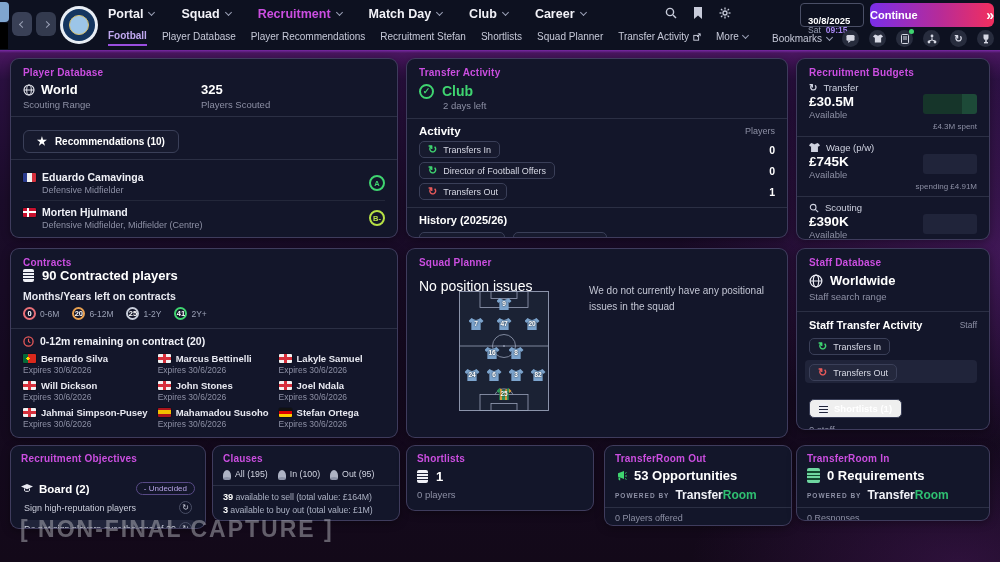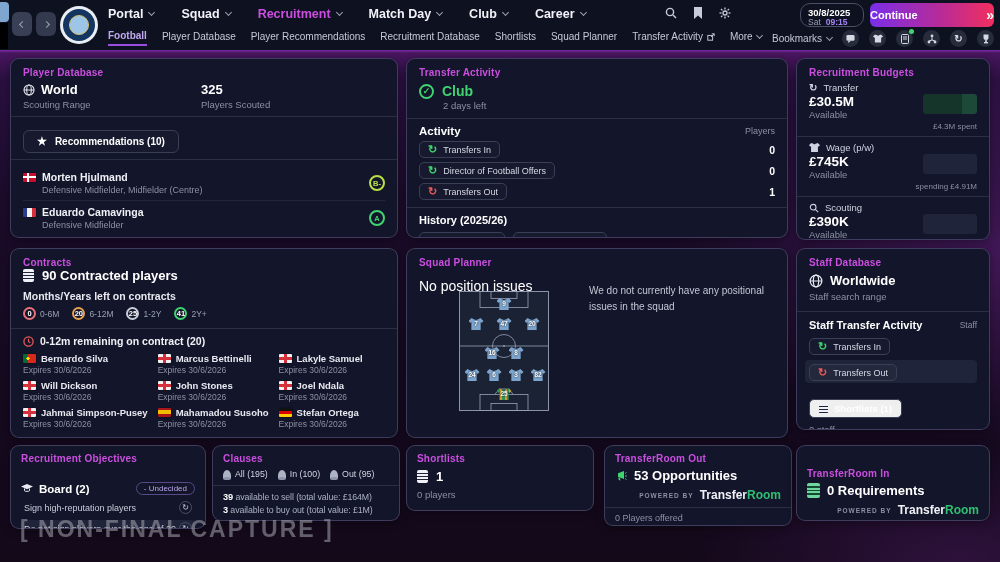--- a/index.html
+++ b/index.html
@@ -20,21 +20,21 @@
   .badge .ring{width:32px;height:32px;border-radius:50%;background:#14355f;display:flex;align-items:center;justify-content:center}
   .badge .core{width:20px;height:20px;border-radius:50%;background:#9cc5e8;border:1px solid #d8c06a}
   .mainnav{position:absolute;left:108px;top:0;height:28px;display:flex;align-items:center;gap:27px}
   .mitem{display:flex;align-items:center;gap:6px;font-weight:bold;font-size:12.5px;color:#f2f2f8;cursor:pointer;white-space:nowrap}
   .mitem.active{color:#cb4ee0}
   .subnav{position:absolute;left:108px;top:28px;height:20px;display:flex;align-items:center;gap:15px;font-size:10px;color:#c6c9d8}
   .sitem{cursor:pointer;display:flex;align-items:center;gap:4px;white-space:nowrap;padding-bottom:3px}
   .sitem.active{color:#c0a8ef;border-bottom:2px solid #9a4ee0;font-weight:bold}
   .top-icons{position:absolute;right:268px;top:6px;display:flex;gap:13px;align-items:center}
   .tico{width:14px;height:14px;display:flex;align-items:center;justify-content:center;cursor:pointer}
-  .datebox{position:absolute;right:136px;top:3px;width:64px;height:24px;border:1px solid #4a4f66;border-radius:10px;padding:3px 7px;cursor:pointer}
+  .datebox{position:absolute;right:136px;top:3px;width:64px;height:24px;border:1px solid #4a4f66;border-radius:4px;padding:11px 7px;cursor:pointer}
   .datebox .d1{font-size:9.5px;font-weight:bold;color:#fff;line-height:11px}
   .datebox .d2{font-size:8.5px;line-height:9px;display:flex;gap:5px}
   .datebox .day{color:#9aa0b5}.datebox .time{color:#a886f2;font-weight:bold}
   .continue{position:absolute;right:6px;top:3px;width:124px;height:24px;border:none;border-radius:6px;background:linear-gradient(90deg,#7a2ee8 0%,#b52b9a 55%,#f22f5e 100%);display:flex;align-items:center;padding:0 0;cursor:pointer}
   .continue .lbl{font-size:11px;font-weight:bold;color:#fff}
   .continue .chevs{margin-left:auto;color:#fff;font-weight:bold;font-size:14px;line-height:1}
   .bm-row{position:absolute;right:6px;top:30px;display:flex;align-items:center;gap:10px}
   .bm-label{font-size:10px;color:#c6c9d8;display:flex;align-items:center;gap:5px;cursor:pointer}
   .cico{width:17px;height:17px;border-radius:50%;background:#272c3d;display:flex;align-items:center;justify-content:center;cursor:pointer;position:relative}
   .cico svg{display:block}
@@ -159,23 +159,23 @@
   .coin::after{content:"";position:absolute;left:0;bottom:-2px;width:8px;height:3px;border-radius:50%;background:#8d93a8}
   .cl-line{font-size:8.8px;color:#aab0c2;margin-top:3px;white-space:nowrap;letter-spacing:-.1px}
   .cl-line b{color:#fff;font-size:9.2px}
   .p-clauses .hr{margin:6px -10px}
 
   
   .p-shortlists{left:406px;top:395px;width:188px;height:66px;padding:7px 10px}
 
   
   .p-trout{left:604px;top:395px;width:188px;height:81px;padding:7px 10px}
-  .p-trin{left:796px;top:395px;width:194px;height:76px;padding:22px 10px}
+  .p-trin{left:796px;top:395px;width:194px;height:76px;padding:7px 10px}
   .tr-head{display:flex;align-items:center;gap:7px;margin-top:4px}
-  .powered{display:flex;align-items:center;justify-content:flex-end;gap:6px;margin-top:5px}
+  .powered{display:flex;align-items:center;justify-content:flex-start;gap:6px;margin-top:5px}
   .powered .pb{font-size:6.5px;font-weight:bold;letter-spacing:1px;color:#8d90a5}
   .powered .brand{font-size:12px;font-weight:bold;color:#f0f1f7}
   .powered .brand i{font-style:normal;color:#2fbf71}
   .tr-foot{font-size:9px;color:#8d90a5;margin-top:4px}
   .p-trout .hr,.p-trin .hr{margin:5px -10px}
   .gdoc{width:13px;height:15px;background:#6fd6a0;border-radius:2px;background-image:linear-gradient(180deg,transparent 3.5px,#134a30 3.5px 4.8px,transparent 4.8px 7px,#134a30 7px 8.3px,transparent 8.3px 10.5px,#134a30 10.5px 11.8px,transparent 11.8px);flex:none}
 
   .watermark{position:absolute;left:20px;top:466px;font-size:23px;font-weight:bold;letter-spacing:2px;color:rgba(165,165,175,.55);z-index:9;white-space:nowrap}
   svg{overflow:visible}
 </style>
@@ -272,21 +272,21 @@
       <div class="sitem active">
           <span>Football</span>
         </div>
       <div class="sitem">
           <span>Player Database</span>
         </div>
       <div class="sitem">
           <span>Player Recommendations</span>
         </div>
       <div class="sitem">
-          <span>Recruitment Database</span>
+          <span>Recruitment Stefan</span>
         </div>
       <div class="sitem">
           <span>Shortlists</span>
         </div>
       <div class="sitem">
           <span>Squad Planner</span>
         </div>
       <div class="sitem">
           <span>Transfer Activity</span>
           <svg width="8" height="8" viewBox="0 0 10 10">
@@ -371,36 +371,36 @@
       </div>
       <div class="hr"></div>
       <button class="recbtn">
           <span class="star">★</span>
           <span>Recommendations (10)</span>
         </button>
       <div class="hr"></div>
       <div class="prow">
         <div>
           <div class="nm">
-              <span class="flag" data-flag="dk"></span>
-              <span>Morten Hjulmand</span>
-            </div>
-          <div class="pos">Defensive Midfielder, Midfielder (Centre)</div>
-        </div>
-        <span class="grade b">B-</span>
+              <span class="flag" data-flag="fr"></span>
+              <span>Eduardo Camavinga</span>
+            </div>
+          <div class="pos">Defensive Midfielder</div>
+        </div>
+        <span class="grade a">A</span>
       </div>
       <div class="prow">
         <div>
           <div class="nm">
-              <span class="flag" data-flag="fr"></span>
-              <span>Eduardo Camavinga</span>
-            </div>
-          <div class="pos">Defensive Midfielder</div>
-        </div>
-        <span class="grade a">A</span>
+              <span class="flag" data-flag="dk"></span>
+              <span>Morten Hjulmand</span>
+            </div>
+          <div class="pos">Defensive Midfielder, Midfielder (Centre)</div>
+        </div>
+        <span class="grade b">B-</span>
       </div>
       
       
     </section>
 
     <section class="panel p-activity">
       <div class="ptitle">Transfer Activity</div>
       <div class="status">
         <span class="okcirc">✓</span>
         <span class="open">Club</span>

